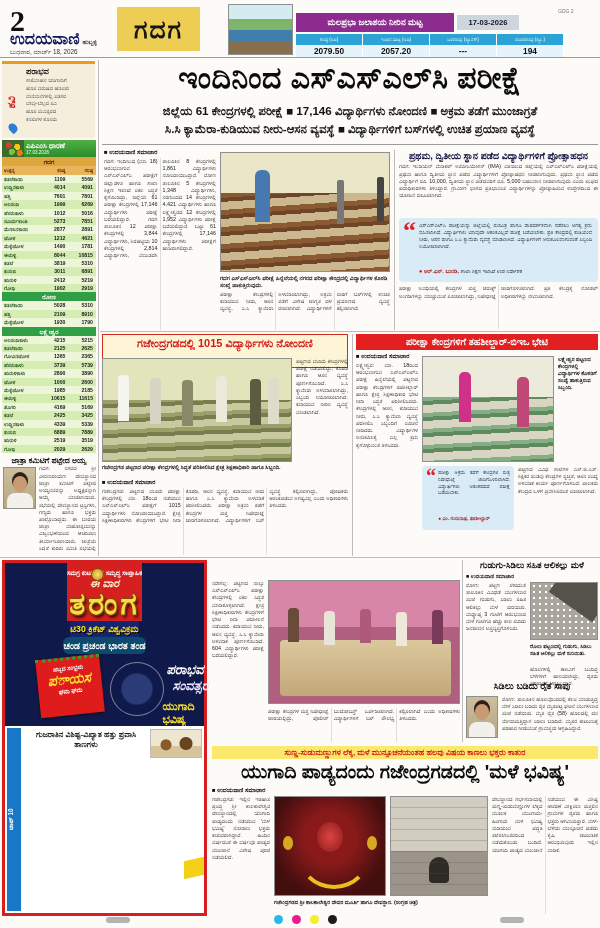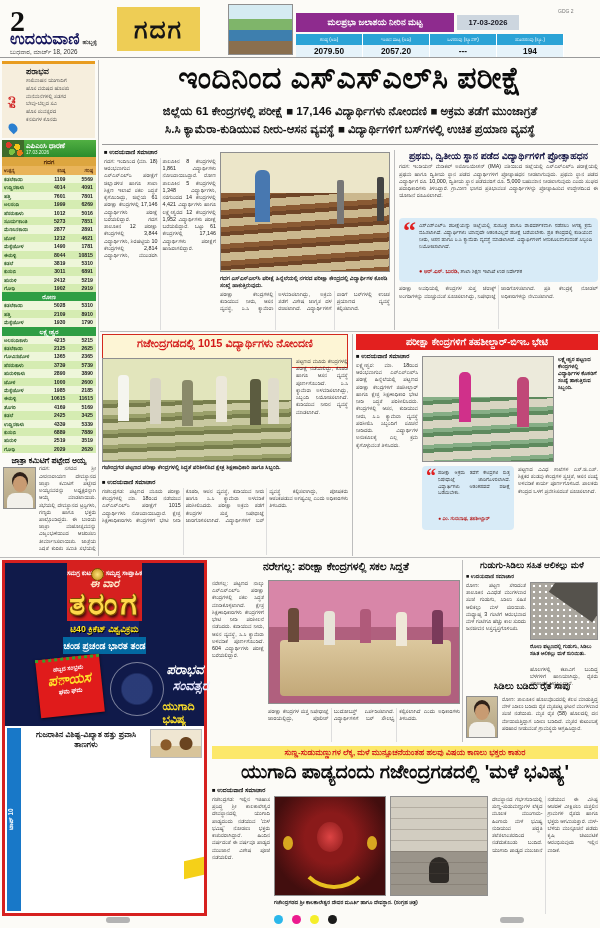--- a/index.html
+++ b/index.html
@@ -109,21 +109,21 @@
  radial-gradient(circle at 20% 20%,rgba(255,255,255,.25) 0 2px,transparent 3px),
  radial-gradient(circle at 60% 10%,rgba(255,210,80,.5) 0 2px,transparent 3px),
  radial-gradient(circle at 85% 30%,rgba(255,255,255,.3) 0 2px,transparent 3px),
  linear-gradient(#2a3f8f,#0a1440);}
 .icc{position:absolute;left:0;right:0;top:26px;text-align:center;font-size:13px;font-weight:800;color:rgba(255,255,255,.85);letter-spacing:2px;}
 .pl{position:absolute;bottom:0;width:20px;border-radius:7px 7px 0 0;background:linear-gradient(#caa078 0 9px,#2a55c8 9px 72%,#f08020 72% 78%,#16327e 78%);}
 .trophy{position:absolute;left:50%;bottom:52px;width:16px;height:34px;margin-left:-8px;}
 .trophy::before{content:"";position:absolute;left:1px;top:0;width:14px;height:13px;background:linear-gradient(#ffe27a,#c89010);border-radius:0 0 9px 9px;}
 .trophy::after{content:"";position:absolute;left:6px;top:13px;width:4px;height:12px;background:#c89010;box-shadow:-4px 12px 0 0 #ffe27a,0 12px 0 4px #a87808;}
 .ad-band1{height:16px;background:#15246e;color:#ffe518;font-size:8.8px;font-weight:800;text-align:center;line-height:16px;text-shadow:1px 1px 0 #000;}
-.ad-band2{height:17px;background:#0369a1;color:#fff;font-size:9.4px;font-weight:800;text-align:center;line-height:17px;}
+.ad-band2{height:17px;background:#0c4a6e;color:#fff;font-size:9.4px;font-weight:800;text-align:center;line-height:17px;border-radius:6px;}
 .ad-astro{height:72px;background:#1c1b66;position:relative;color:#fff;}
 .zodiac{position:absolute;left:5px;top:8px;width:54px;height:54px;border:1px solid rgba(255,255,255,.45);border-radius:50%;background:radial-gradient(circle,rgba(120,160,255,.25) 0 40%,transparent 45%);}
 .astro-t1{position:absolute;left:62px;top:8px;font-size:13px;font-style:italic;font-weight:bold;}
 .astro-t2{position:absolute;left:68px;top:24px;font-size:13px;font-style:italic;font-weight:bold;color:#e8e8ff;}
 .astro-t3{position:absolute;left:58px;top:46px;font-size:11px;font-weight:800;color:#ffe22a;}
 .fest{position:absolute;right:3px;top:3px;width:64px;height:58px;background:#e01b1b;transform:rotate(-6deg);text-align:center;border-top:3px dotted #3a9f2a;box-shadow:0 1px 3px rgba(0,0,0,.6);}
 .fest-1{font-size:6px;font-weight:bold;color:#fff;padding-top:5px;}
 .fest-2{font-size:14px;font-weight:800;font-style:italic;color:#ffe22a;line-height:1.1;}
 .fest-3{font-size:6.4px;font-weight:bold;color:#fff;}
 .ad-bottom{flex:1;background:#fff;position:relative;}
@@ -411,44 +411,41 @@
 
   <div class="abs hline" style="left:0;top:557px;width:600px;border-color:#bbb;"></div>
 
   <div class="abs ad" style="left:2px;top:560px;width:205px;height:356px;">
     <div class="ad-top">
       <div class="crest"></div>
       <div class="ad-tag">ಸಮಗ್ರ ಕುಟುಂಬಕ್ಕೆ ಸಮೃದ್ಧ ಸಾಪ್ತಾಹಿಕ</div>
       <div class="ad-week">ಈ ವಾರ</div>
       <div class="ad-logo">ತರಂಗ</div>
     </div>
-    <div class="ad-band1">ಟಿ40 ಕ್ರಿಕೆಟ್ ವಿಶ್ವವಿಕ್ರಮ</div>
+    <div class="ad-band1">ಟಿ30 ಕ್ರಿಕೆಟ್ ವಿಶ್ವವಿಕ್ರಮ</div>
     <div class="ad-band2">ಚಂಡ ಪ್ರಚಂಡ ಭಾರತ ತಂಡ</div>
     <div class="ad-astro">
       <div class="zodiac"></div>
       <div class="astro-t1">ಪರಾಭವ</div>
       <div class="astro-t2">ಸಂವತ್ಸರ</div>
       <div class="astro-t3">ಯುಗಾದಿ ಭವಿಷ್ಯ</div>
       <div class="fest">
         <div class="fest-1">ಹಬ್ಬದ ಸಂಭ್ರಮ</div>
         <div class="fest-2">ಪాಯಸ</div>
         <div class="fest-3">ಘಮ ಘಮ</div>
       </div>
     </div>
     <div class="wedge"></div>
     <div class="ad-bottom">
       <div class="top10">ಟಾಪ್ 10</div>
       <div class="top10-text">ಗುಜರಾತಿನ ವಿಶಿಷ್ಟ-ವಿಖ್ಯಾತ ಹತ್ತು ಪ್ರವಾಸಿ ತಾಣಗಳು</div>
       <div class="camels"></div>
     </div>
   </div>
 
-  <div class="abs" style="left:212px;top:560px;width:248px;">
-    <div class="sec-hl">ನರೇಗಲ್ಲ: ಪರೀಕ್ಷಾ ಕೇಂದ್ರಗಳಲ್ಲಿ ಸಕಲ ಸಿದ್ಧತೆ</div>
-  </div>
   <div class="abs bt" style="left:212px;top:580px;width:52px;height:162px;">ನರೇಗಲ್ಲ: ಪಟ್ಟಣದ ನಾಲ್ಕು ಎಸ್‌ಎಸ್‌ಎಲ್‌ಸಿ ಪರೀಕ್ಷಾ ಕೇಂದ್ರಗಳಲ್ಲಿ ಸಕಲ ಸಿದ್ಧತೆ ಮಾಡಿಕೊಳ್ಳಲಾಗಿದೆ. ಕ್ಷೇತ್ರ ಶಿಕ್ಷಣಾಧಿಕಾರಿಗಳು ಕೇಂದ್ರಗಳಿಗೆ ಭೇಟಿ ನೀಡಿ ಪರಿಶೀಲನೆ ನಡೆಸಿದರು. ಕುಡಿಯುವ ನೀರು, ಆಸನ ವ್ಯವಸ್ಥೆ, ಸಿ.ಸಿ ಕ್ಯಾಮೆರಾ ಅಳವಡಿಕೆ ಪೂರ್ಣಗೊಂಡಿದೆ. 604 ವಿದ್ಯಾರ್ಥಿಗಳು ಪರೀಕ್ಷೆ ಬರೆಯಲಿದ್ದಾರೆ.</div>
   <div class="ph ph-meeting" style="left:268px;top:580px;width:192px;height:124px;"></div>
   <div class="abs bt cols3" style="left:268px;top:708px;width:192px;height:34px;">ಪರೀಕ್ಷಾ ಕೇಂದ್ರಗಳ ಸುತ್ತ ನಿಷೇಧಾಜ್ಞೆ ಜಾರಿಯಲ್ಲಿದ್ದು, ಪೊಲೀಸ್ ಬಂದೋಬಸ್ತ್ ಏರ್ಪಡಿಸಲಾಗಿದೆ. ವಿದ್ಯಾರ್ಥಿಗಳಿಗೆ ಬಸ್ ಸೌಲಭ್ಯ ಕಲ್ಪಿಸಲಾಗಿದೆ ಎಂದು ಅಧಿಕಾರಿಗಳು ತಿಳಿಸಿದರು.</div>
   <div class="abs vline" style="left:462px;top:560px;height:182px;"></div>
 
   <div class="abs" style="left:466px;top:560px;width:132px;">
     <div class="sec-hl small">ಗುಡುಗು-ಸಿಡಿಲು ಸಹಿತ ಆಲಿಕಲ್ಲು ಮಳೆ</div>
   </div>
   <div class="abs byline" style="left:466px;top:573px;font-size:5.4px;">■ ಉದಯವಾಣಿ ಸಮಾಚಾರ</div>
   <div class="abs bt" style="left:466px;top:582px;width:60px;height:118px;">ರೋಣ: ಪಟ್ಟಣ ಸೇರಿದಂತೆ ತಾಲೂಕಿನ ವಿವಿಧೆಡೆ ಮಂಗಳವಾರ ಸಂಜೆ ಗುಡುಗು, ಸಿಡಿಲು ಸಹಿತ ಆಲಿಕಲ್ಲು ಮಳೆ ಸುರಿಯಿತು. ಮಧ್ಯಾಹ್ನ 3 ಗಂಟೆಗೆ ಆರಂಭವಾದ ಮಳೆ ಗಂಟೆಗೂ ಹೆಚ್ಚು ಕಾಲ ಸುರಿದು ಜನಜೀವನ ಅಸ್ತವ್ಯಸ್ತಗೊಳಿಸಿತು.</div>

